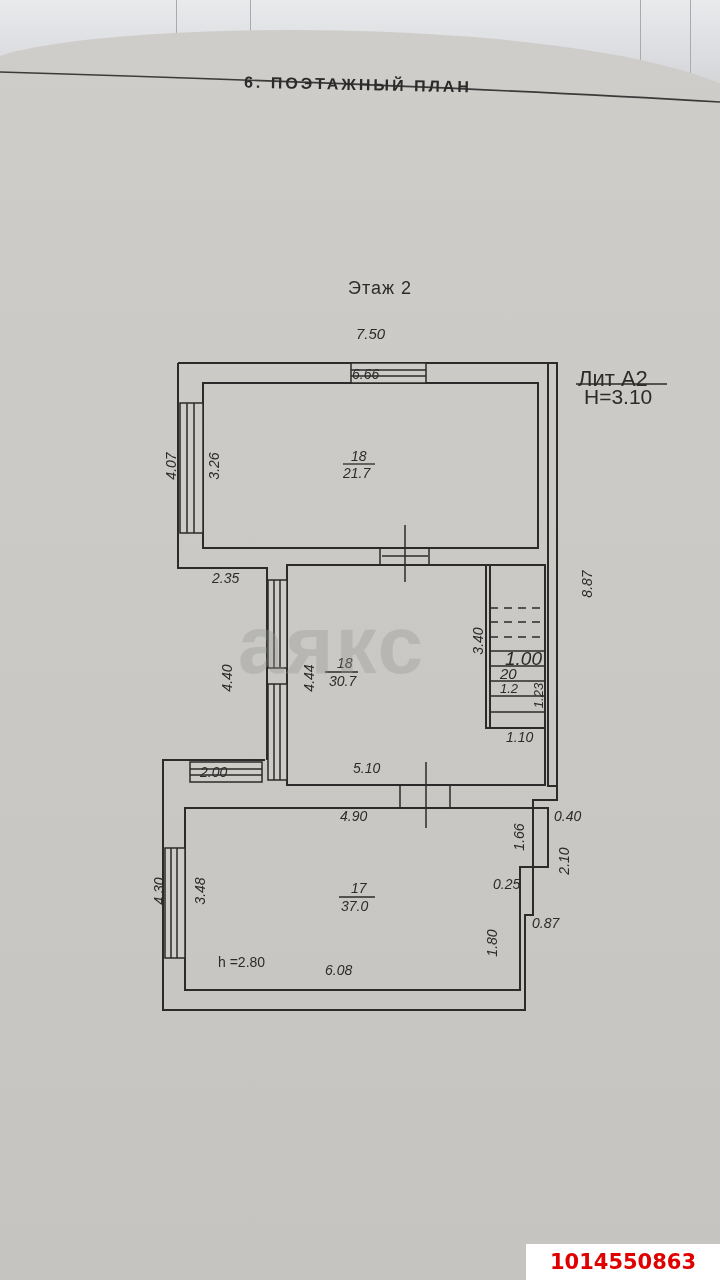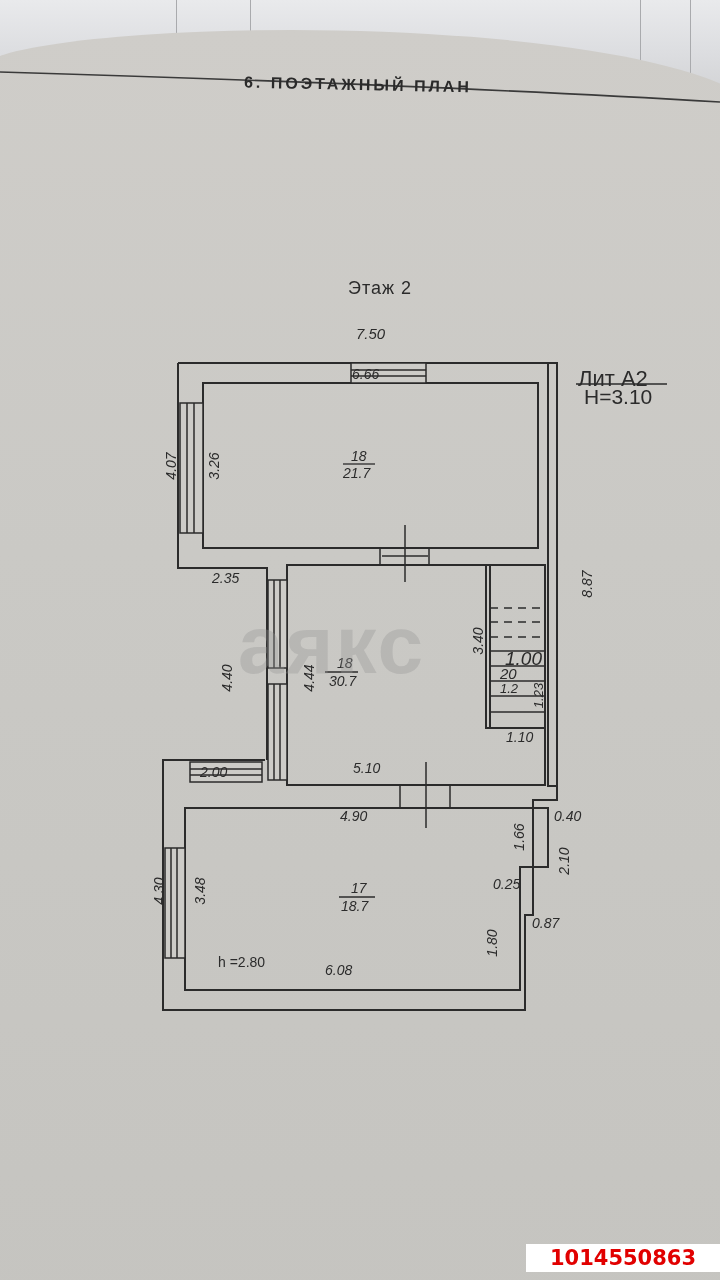--- a/index.html
+++ b/index.html
@@ -30,21 +30,21 @@
       transform: rotate(1.2deg);
       white-space: nowrap;
     }
     svg.plan { position: absolute; left: 0; top: 0; }
     .watermark {
       position: absolute; left: 238px; top: 598px;
       font-size: 82px; font-weight: bold; color: rgba(150,150,150,0.35);
       letter-spacing: 2px; white-space: nowrap;
     }
     .listing-id {
-      position: absolute; left: 526px; top: 1244px; width: 194px; height: 28px;
+      position: absolute; left: 526px; top: 1244px; width: 194px; height: 36px;
       background: #ffffff; color: #e10000;
       font-family: "DejaVu Sans", sans-serif; font-weight: bold; font-size: 21px;
       display: flex; align-items: center; justify-content: center;
     }
   </style>
 </head>
 <body>
 
 <div class="backdrop">
   <div class="doc-line" style="left:176px"></div>
@@ -161,21 +161,21 @@
 
 <div class="t" style="left:200px;top:764px">2.00</div>
 <div class="t" style="left:340px;top:808px">4.90</div>
 <div class="t" style="left:554px;top:808px">0.40</div>
 <div class="t tv" style="left:505px;top:829px">1.66</div>
 <div class="t tv" style="left:550px;top:853px">2.10</div>
 <div class="t" style="left:493px;top:876px">0.25</div>
 <div class="t tv" style="left:145px;top:883px">4.30</div>
 <div class="t tv" style="left:186px;top:883px">3.48</div>
 <div class="t" style="left:351px;top:880px">17</div>
-<div class="t" style="left:341px;top:898px">18.7</div>
+<div class="t" style="left:341px;top:898px">37.0</div>
 <div class="t" style="left:532px;top:915px">0.87</div>
 <div class="t tv" style="left:478px;top:935px">1.80</div>
 <div class="t up" style="left:218px;top:954px">h =2.80</div>
 <div class="t" style="left:325px;top:962px">6.08</div>
 
 <div class="watermark">аякс</div>
 
 <div class="listing-id">1014550863</div>
 
 </body></html>

